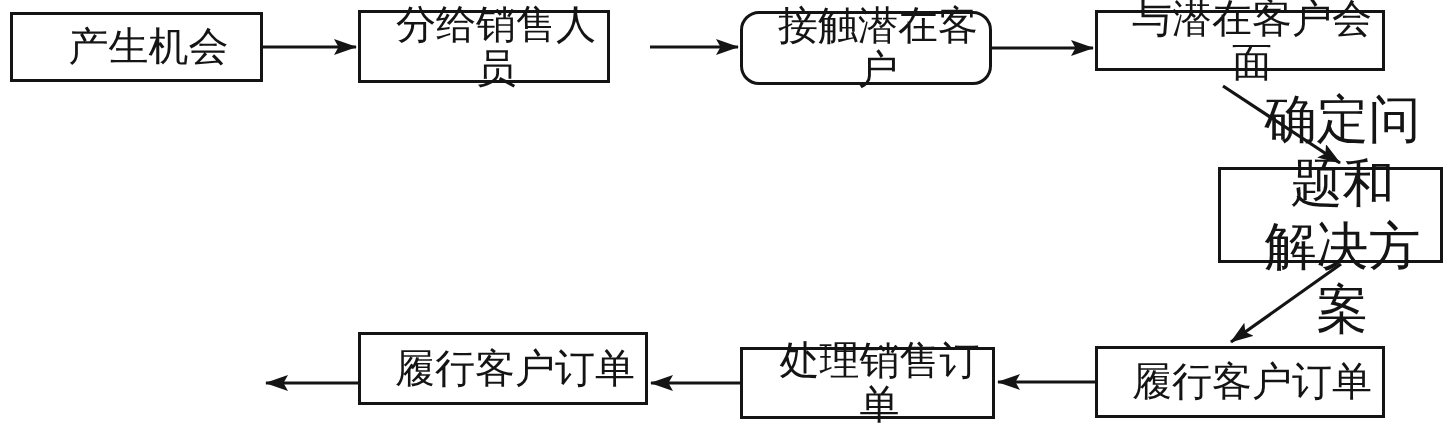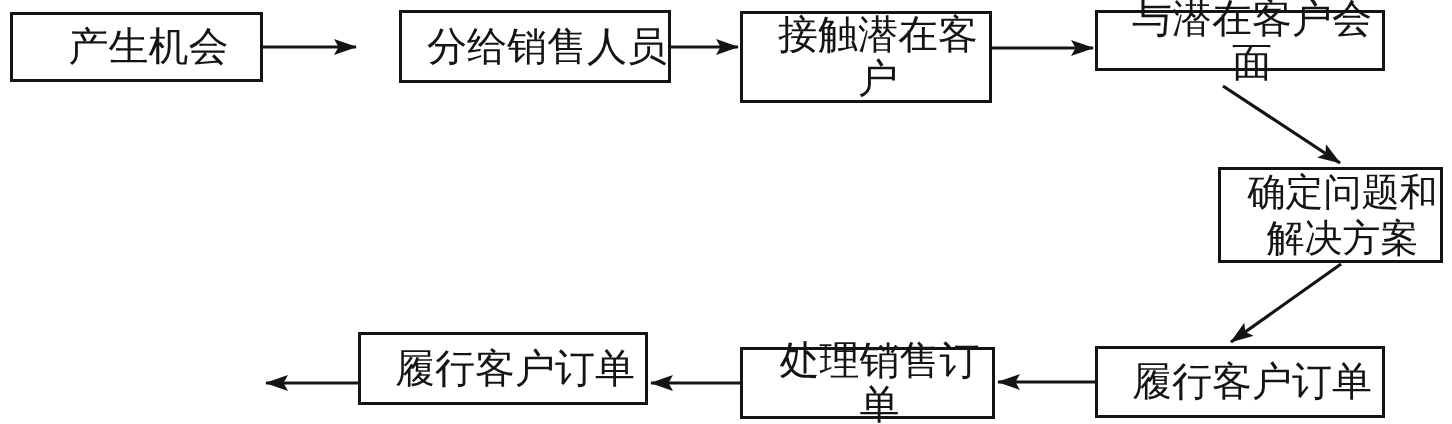--- a/index.html
+++ b/index.html
@@ -41,25 +41,25 @@
     justify-content: center;
     text-align: center;
     font-weight: 400;
     font-size: 40px;
     line-height: 1.1;
     white-space: pre-line;
     padding-left: 24px;
   }
   
   .n-generate  { left: 10px;   top: 12px;  width: 253px; height: 70px; }
-  .n-assign    { left: 358px;  top: 10px;  width: 272px; height: 73px; margin-left: 41px; }
-  .n-contact   { left: 740px;  top: 11px;  width: 252px; height: 92px; }
+  .n-assign    { left: 358px;  top: 10px;  width: 252px; height: 73px; }
+  .n-contact   { left: 740px;  top: 11px;  width: 252px; height: 74px; border-radius: 19px; }
   .n-meet      { left: 1095px; top: 10px;  width: 290px; height: 61px; }
   
-  .n-determine { left: 1218px; top: 167px; width: 225px; height: 96px; font-size: 38px; line-height: 1.22; }
+  .n-determine { left: 1218px; top: 167px; width: 225px; height: 96px; font-size: 52px; line-height: 1.22; }
   
   .n-quote     { left: 1095px; top: 346px; width: 290px; height: 72px; }
   .n-process   { left: 740px;  top: 347px; width: 255px; height: 72px; }
   .n-fulfill   { left: 358px;  top: 332px; width: 290px; height: 73px; }
   .n-billing   { left: 10px;   top: 346px; width: 253px; height: 72px; }
 </style>
 </head>
 <body>
 
 <div class="canvas">

